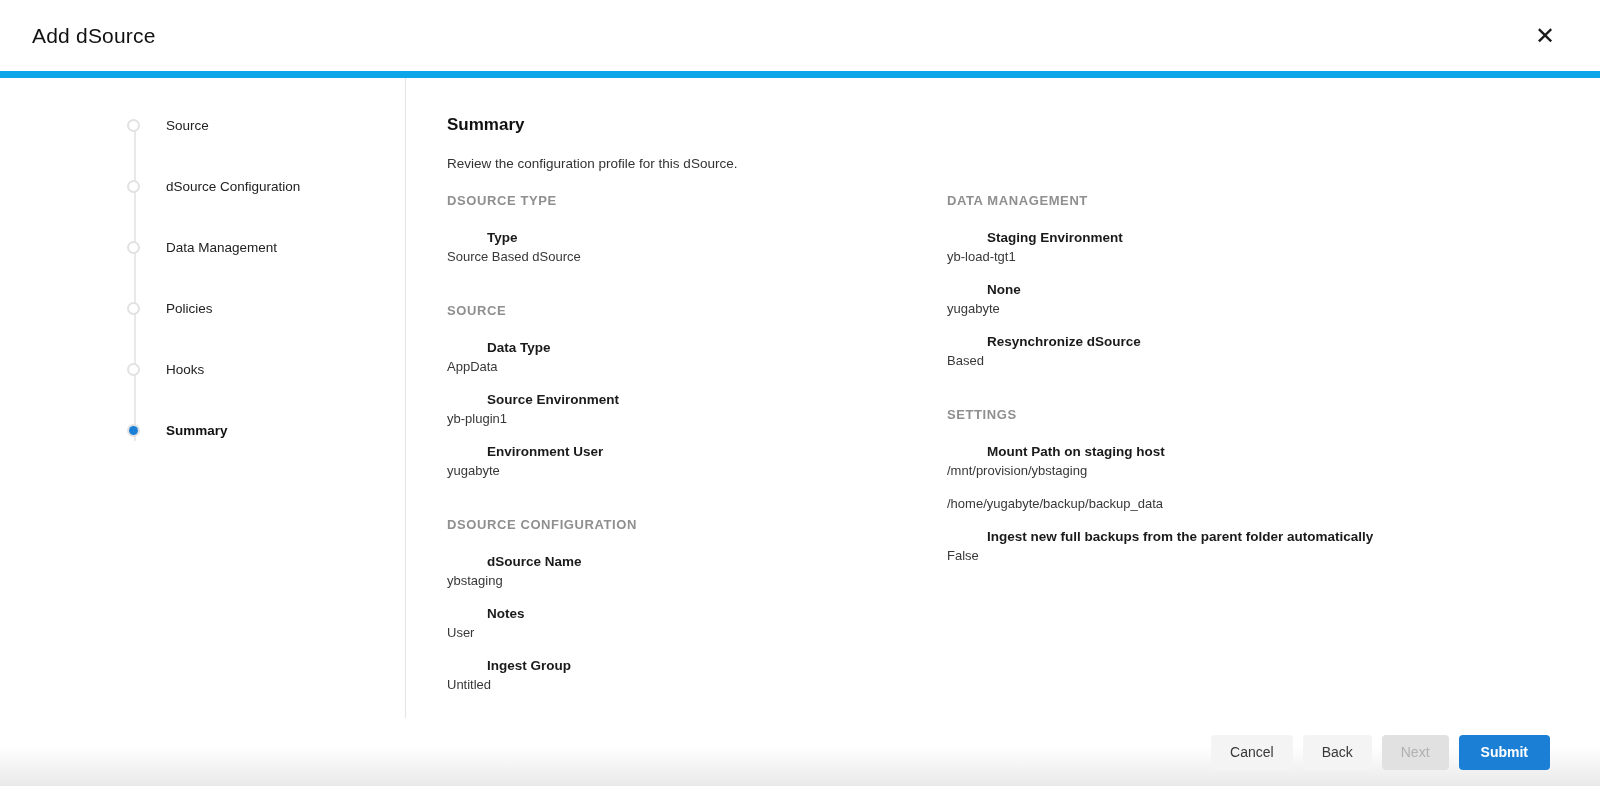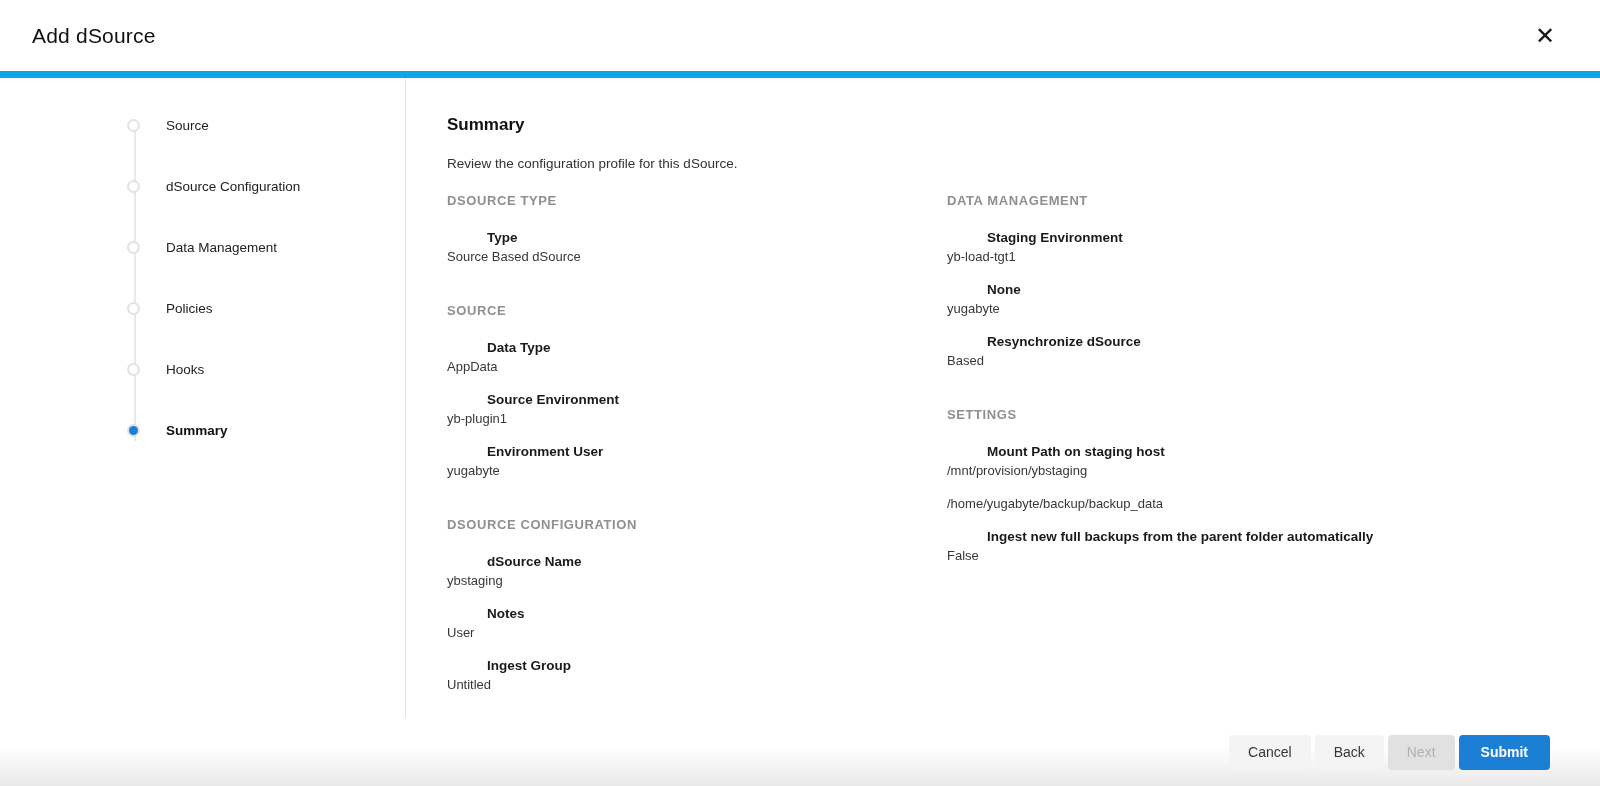--- a/index.html
+++ b/index.html
@@ -55,21 +55,21 @@
     font-size: 13px; font-weight: bold; color: #8f8f8f;
     letter-spacing: .6px; margin: 10px 0 20px;
   }
   .field { margin-bottom: 14px; }
   .field-label { font-size: 13.5px; font-weight: bold; color: #1a1a1a; line-height: 19px; margin-left: 40px; }
   .field-value { font-size: 13px; color: #383838; line-height: 19px; }
 
   
   .footer {
     flex: 1; display: flex; align-items: center; justify-content: flex-end;
-    gap: 4px; padding-right: 50px;
+    gap: 10px; padding-right: 50px;
     background: linear-gradient(to bottom, #ffffff 42%, #e9e9e9 100%);
   }
   .btn {
     height: 35px; padding: 0 19px; border: none; border-radius: 4px;
     font-size: 14px; font-family: inherit; cursor: pointer;
     background: #f4f4f4; color: #383838;
   }
   .btn.disabled { background: #e1e1e1; color: #b1b1b1; cursor: default; }
   .btn.primary { background: #1b7fd6; color: #ffffff; font-weight: bold; padding: 0 22px; text-align: center; }
 </style>

